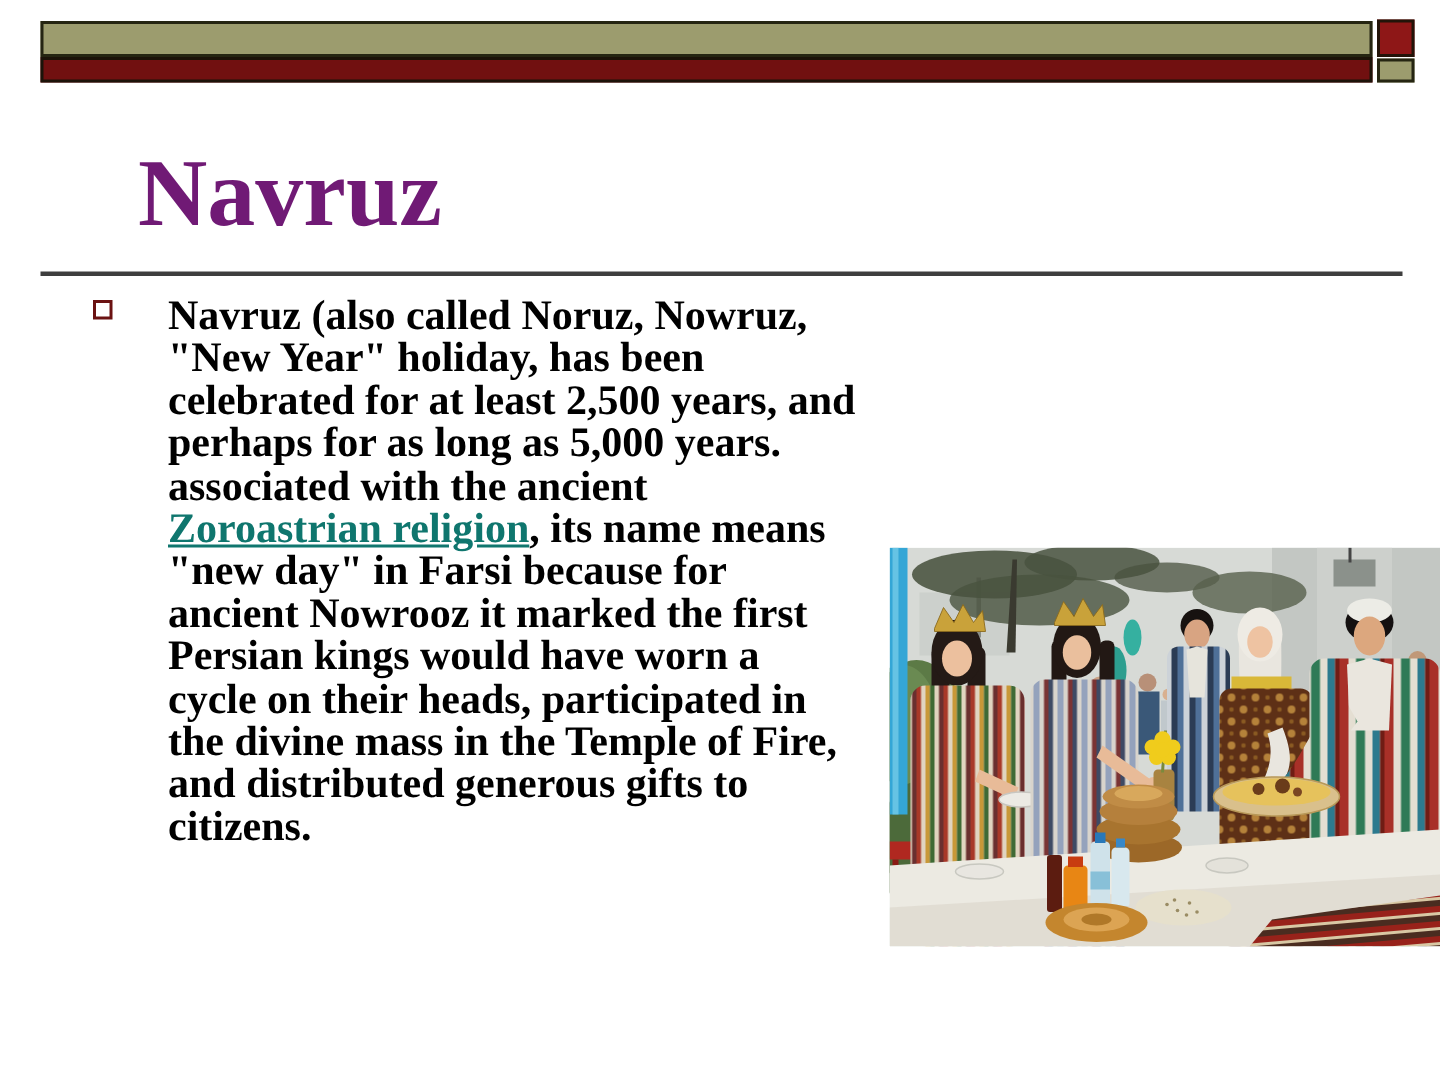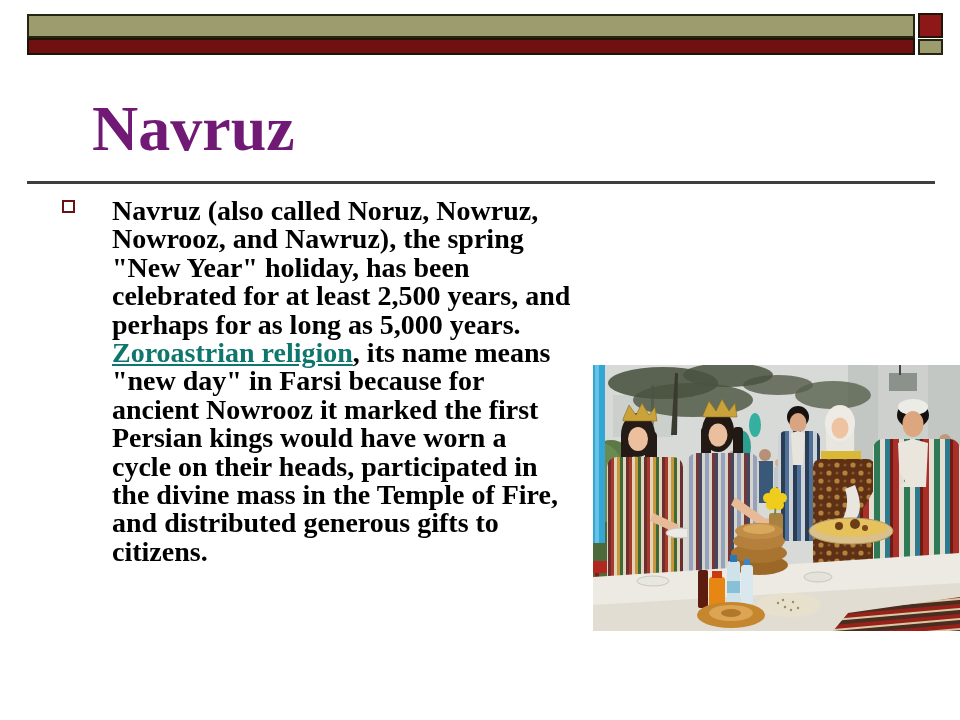--- a/index.html
+++ b/index.html
@@ -41,24 +41,24 @@
   <div class="sq-red"></div>
   <div class="sq-olive"></div>
 
   <div class="title">Navruz</div>
   <div class="divider"></div>
 
   <div class="bullet-sq"></div>
 
   <div class="body-text">
     <div class="ln">Navruz (also called Noruz, Nowruz,</div>
-    <div class="ln">Nowrooz, and Nawruz), the spring</div>
     <div class="ln">"New Year" holiday, has been</div>
     <div class="ln">celebrated for at least 2,500 years, and</div>
     <div class="ln">perhaps for as long as 5,000 years.</div>
+    <div class="ln">associated with the ancient</div>
     <div class="ln"><a>Zoroastrian religion</a><span>, its name means</span></div>
     <div class="ln">"new day" in Farsi because for</div>
     <div class="ln">ancient Nowrooz it marked the first</div>
     <div class="ln">Persian kings would have worn a</div>
     <div class="ln">cycle on their heads, participated in</div>
     <div class="ln">the divine mass in the Temple of Fire,</div>
     <div class="ln">and distributed generous gifts to</div>
     <div class="ln">citizens.</div>
   </div>
 

